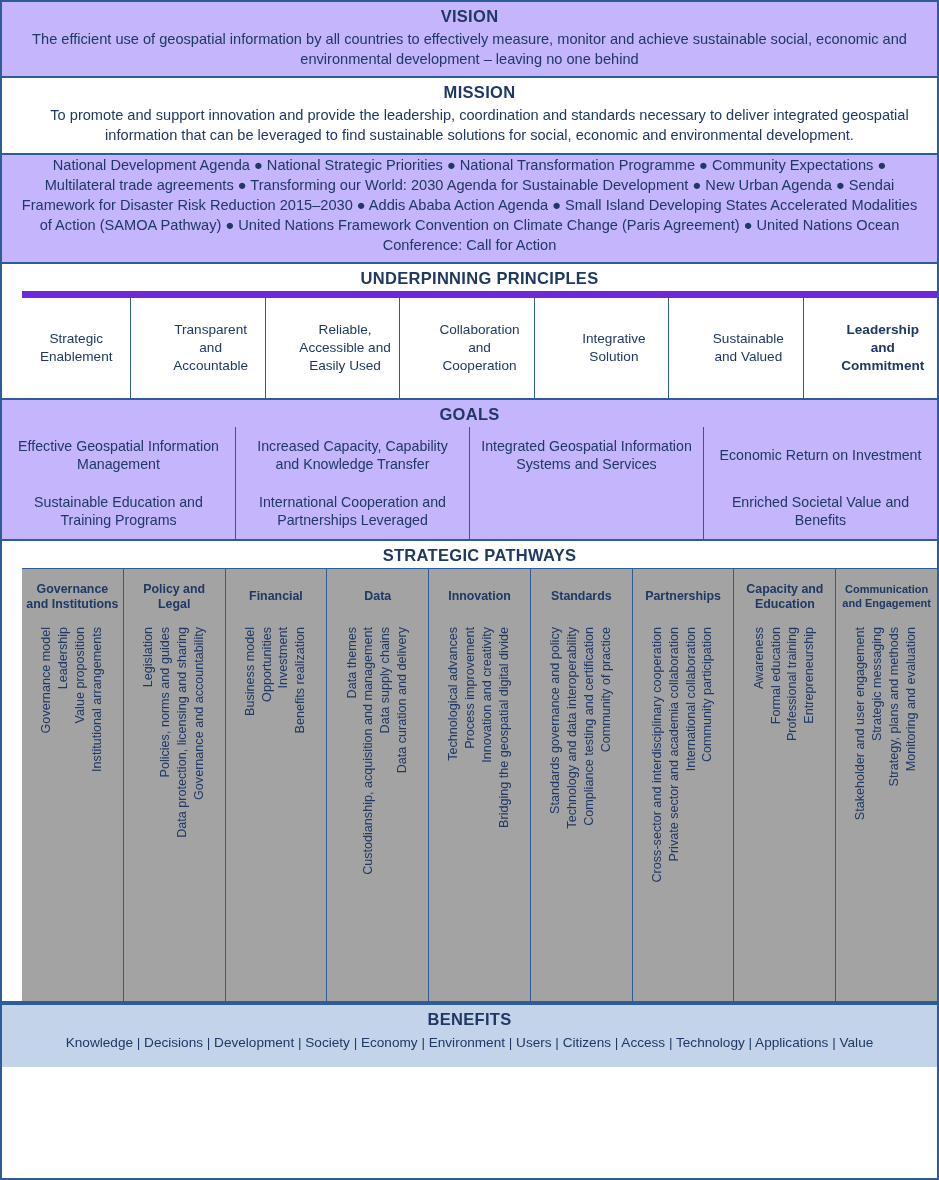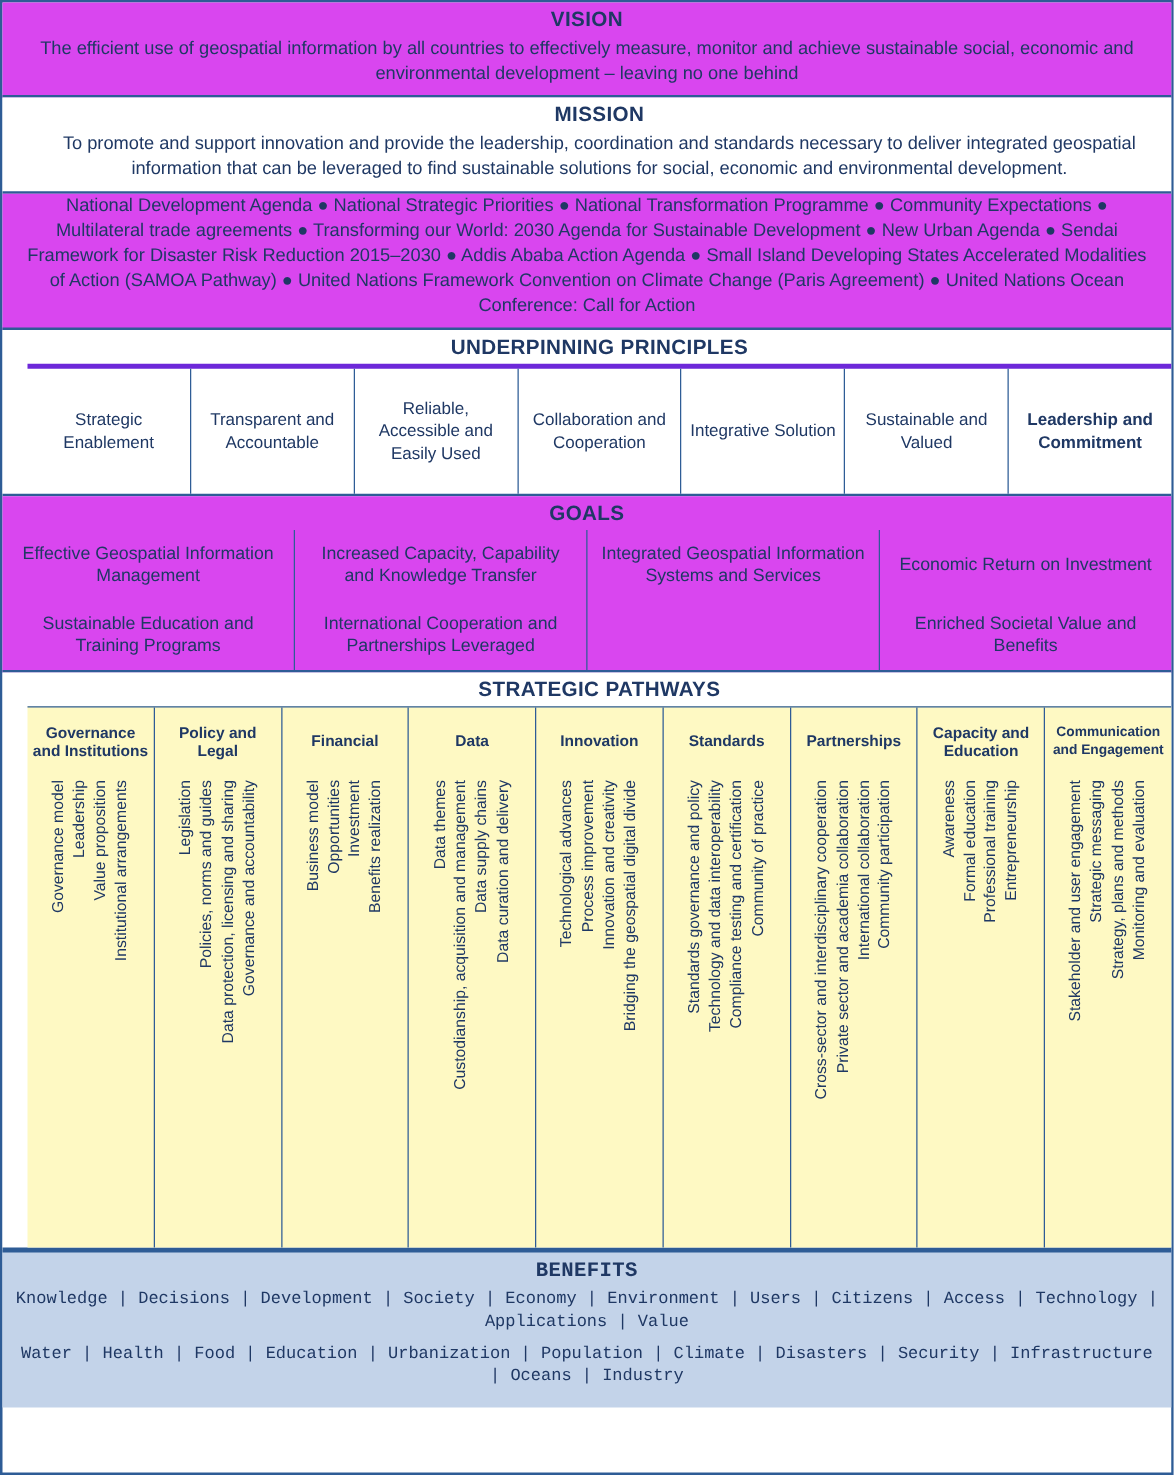--- a/index.html
+++ b/index.html
@@ -13,42 +13,43 @@
     width:939px;
     min-height:1180px;
     box-sizing:border-box;
     border:2px solid #2e5c96;
     background:#ffffff;
   }
   .band{
     border-bottom:2px solid #2e5c96;
     box-sizing:border-box;
   }
-  .band-shaded{background:#d946ef;}
+  .band-shaded{background:#c4b5fd;}
   .band-white{background:#ffffff;padding-left:20px;}
   .band-title{
     text-align:center;
     font-weight:bold;
     font-size:16.5px;
     letter-spacing:.3px;
     padding:5px 0 3px 0;
     color:#1f3864;
   }
   .band-body{
     text-align:center;
     font-size:14.6px;
     line-height:1.38;
     padding:0 14px 7px 14px;
     color:#1f3864;
   }
 
   
   .principles-row{
     display:flex;
-    border-top:4px solid #6d28d9;
+    border-top:7px solid #6d28d9;
+    gap:25px;
   }
   .principle{
     flex:1 1 0;
     border-right:1px solid #2e5c96;
     min-height:100px;
     display:flex;
     align-items:center;
     justify-content:center;
     text-align:center;
     font-size:13.6px;
@@ -78,21 +79,21 @@
     font-size:14.2px;
     line-height:1.3;
     padding:6px 8px;
     box-sizing:border-box;
   }
 
   
   .pathways-wrap{
     display:flex;
     border-top:1px solid #2e5c96;
-    background:#fef9c3;
+    background:#a3a3a3;
   }
   .pathway-col{
     flex:1 1 0;
     border-right:1px solid #2e5c96;
     box-sizing:border-box;
     display:flex;
     flex-direction:column;
     min-height:432px;
   }
   .pathway-col:last-child{border-right:none;}
@@ -126,21 +127,20 @@
     text-align:left;
     white-space:nowrap;
     padding:0 1px;
   }
 
   
   .benefits{
     background:#c3d3e9;
     border-top:2px solid #2e5c96;
     padding-bottom:10px;
-    font-family:Liberation Mono, monospace;
   }
   .benefits .band-body{
     font-size:13.6px;
     padding:2px 10px 4px 10px;
   }
 </style>
 </head>
 <body>
 
 <div id="frame">
@@ -286,16 +286,15 @@
           <div class="vtext">Monitoring and evaluation</div>
         </div>
       </div>
 
     </div>
   </section>
 
   <section class="benefits">
     <div class="band-title">BENEFITS</div>
     <div class="band-body">Knowledge | Decisions | Development | Society | Economy | Environment | Users | Citizens | Access | Technology | Applications | Value</div>
-    <div class="band-body">Water | Health | Food | Education | Urbanization | Population | Climate | Disasters | Security | Infrastructure | Oceans | Industry</div>
   </section>
 
 </div>
 
 </body></html>

